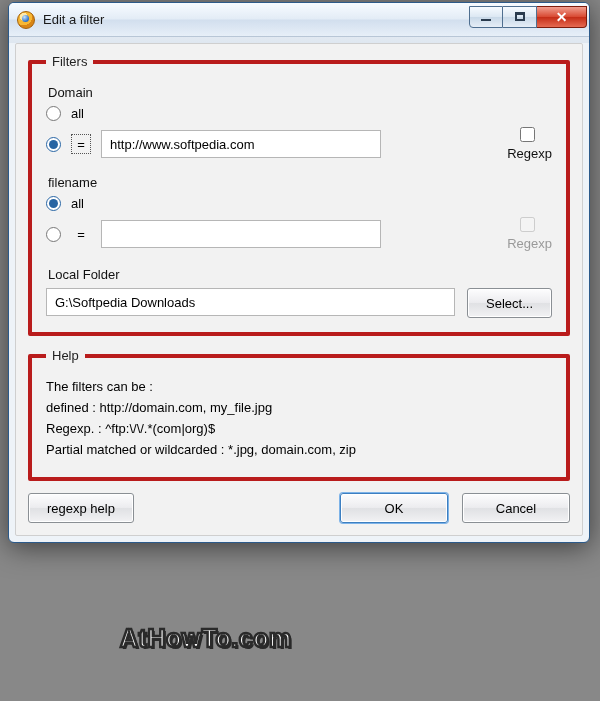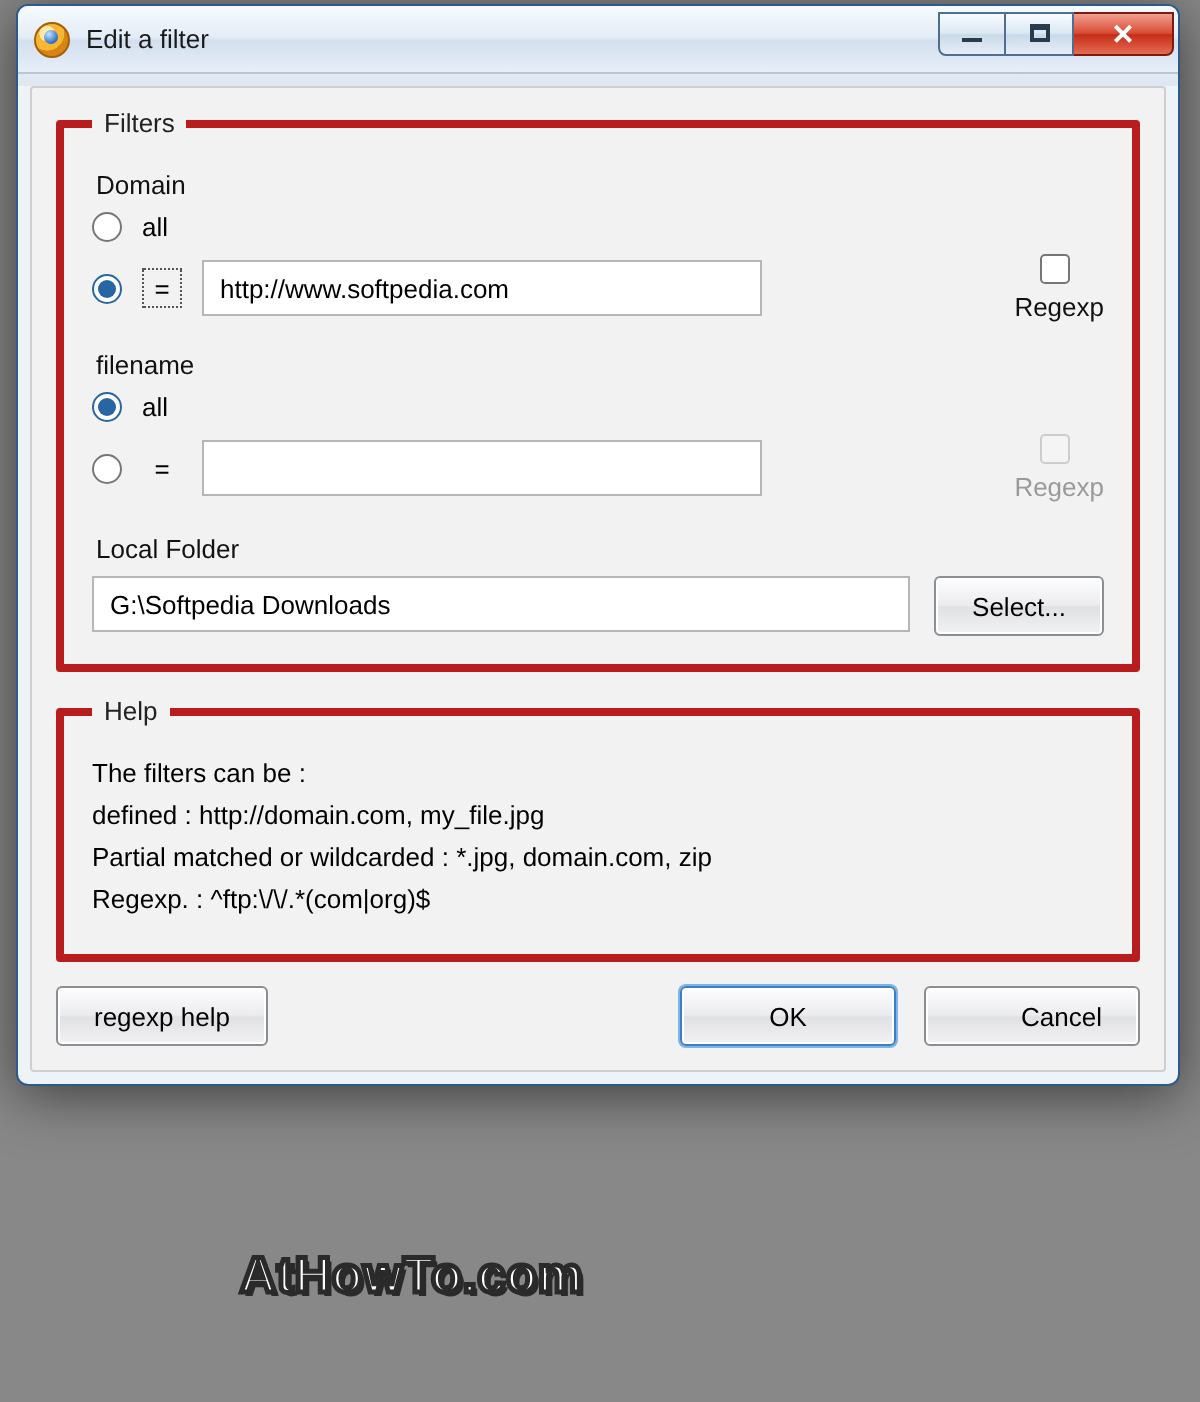--- a/index.html
+++ b/index.html
@@ -191,29 +191,29 @@
       <div class="folder-row">
         <input type="text" value="G:\Softpedia Downloads" style="">
         <button class="btn">Select...</button>
       </div>
     </fieldset>
 
     <fieldset class="help-lines">
       <legend>Help</legend>
       <p>The filters can be :</p>
       <p>defined : http://domain.com, my_file.jpg</p>
+      <p>Regexp. : ^ftp:\/\/.*(com|org)$</p>
       <p>Partial matched or wildcarded : *.jpg, domain.com, zip</p>
-      <p>Regexp. : ^ftp:\/\/.*(com|org)$</p>
     </fieldset>
 
     <div class="bottom">
       <button class="btn">regexp help</button>
       <div class="right">
         <button class="btn default" style="min-width:108px;">OK</button>
-        <button class="btn" style="min-width:108px;text-align:right;">Cancel</button>
+        <button class="btn" style="min-width:108px;">Cancel</button>
       </div>
     </div>
 
   </div>
 </div>
 </div>
 
 <div class="watermark">AtHowTo.com</div>
 
 </body></html>

